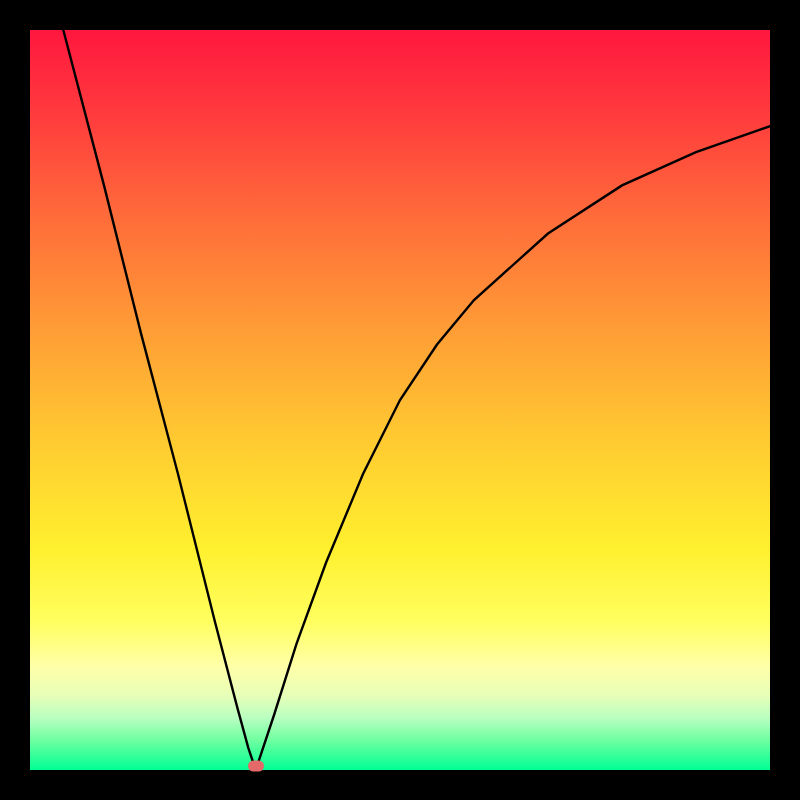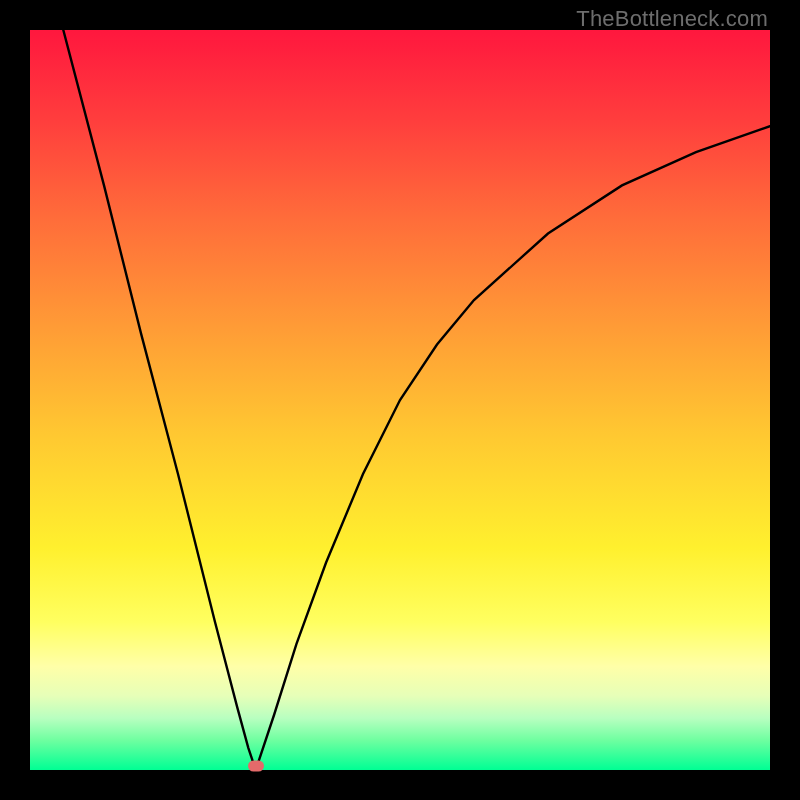--- a/index.html
+++ b/index.html
@@ -62,21 +62,20 @@
     height: 11px;
     background: #e46a6a;
     border-radius: 6px;
     transform: translate(-50%, -50%);
   }
 </style>
 </head>
 <body>
 
 <div class="frame">
-  <div class="watermark">TheBottleneck.com</div>
 
   <div class="plot-area">
     <svg class="curve" viewBox="0 0 740 740" preserveAspectRatio="none">
       <path id="curve-left" fill="none" stroke="#000" stroke-width="2.4" stroke-linecap="round" d="M33.30 0.00 L74.00 155.40 L111.00 303.40 L148.00 444.00 L185.00 592.00 L207.20 677.10 L218.30 717.80 L224.22 735.56"></path>
       <path id="curve-right" fill="none" stroke="#000" stroke-width="2.4" stroke-linecap="round" d="M227.18 735.56 L244.20 684.50 L266.40 614.20 L296.00 532.80 L333.00 444.00 L370.00 370.00 L407.00 314.50 L444.00 270.10 L518.00 203.50 L592.00 155.40 L666.00 122.10 L740.00 96.20"></path>
     </svg>
     <div class="marker" id="marker" style="left: 225.7px; top: 735.56px; background: rgb(228, 106, 106);"></div>
   </div>
 </div>
 

